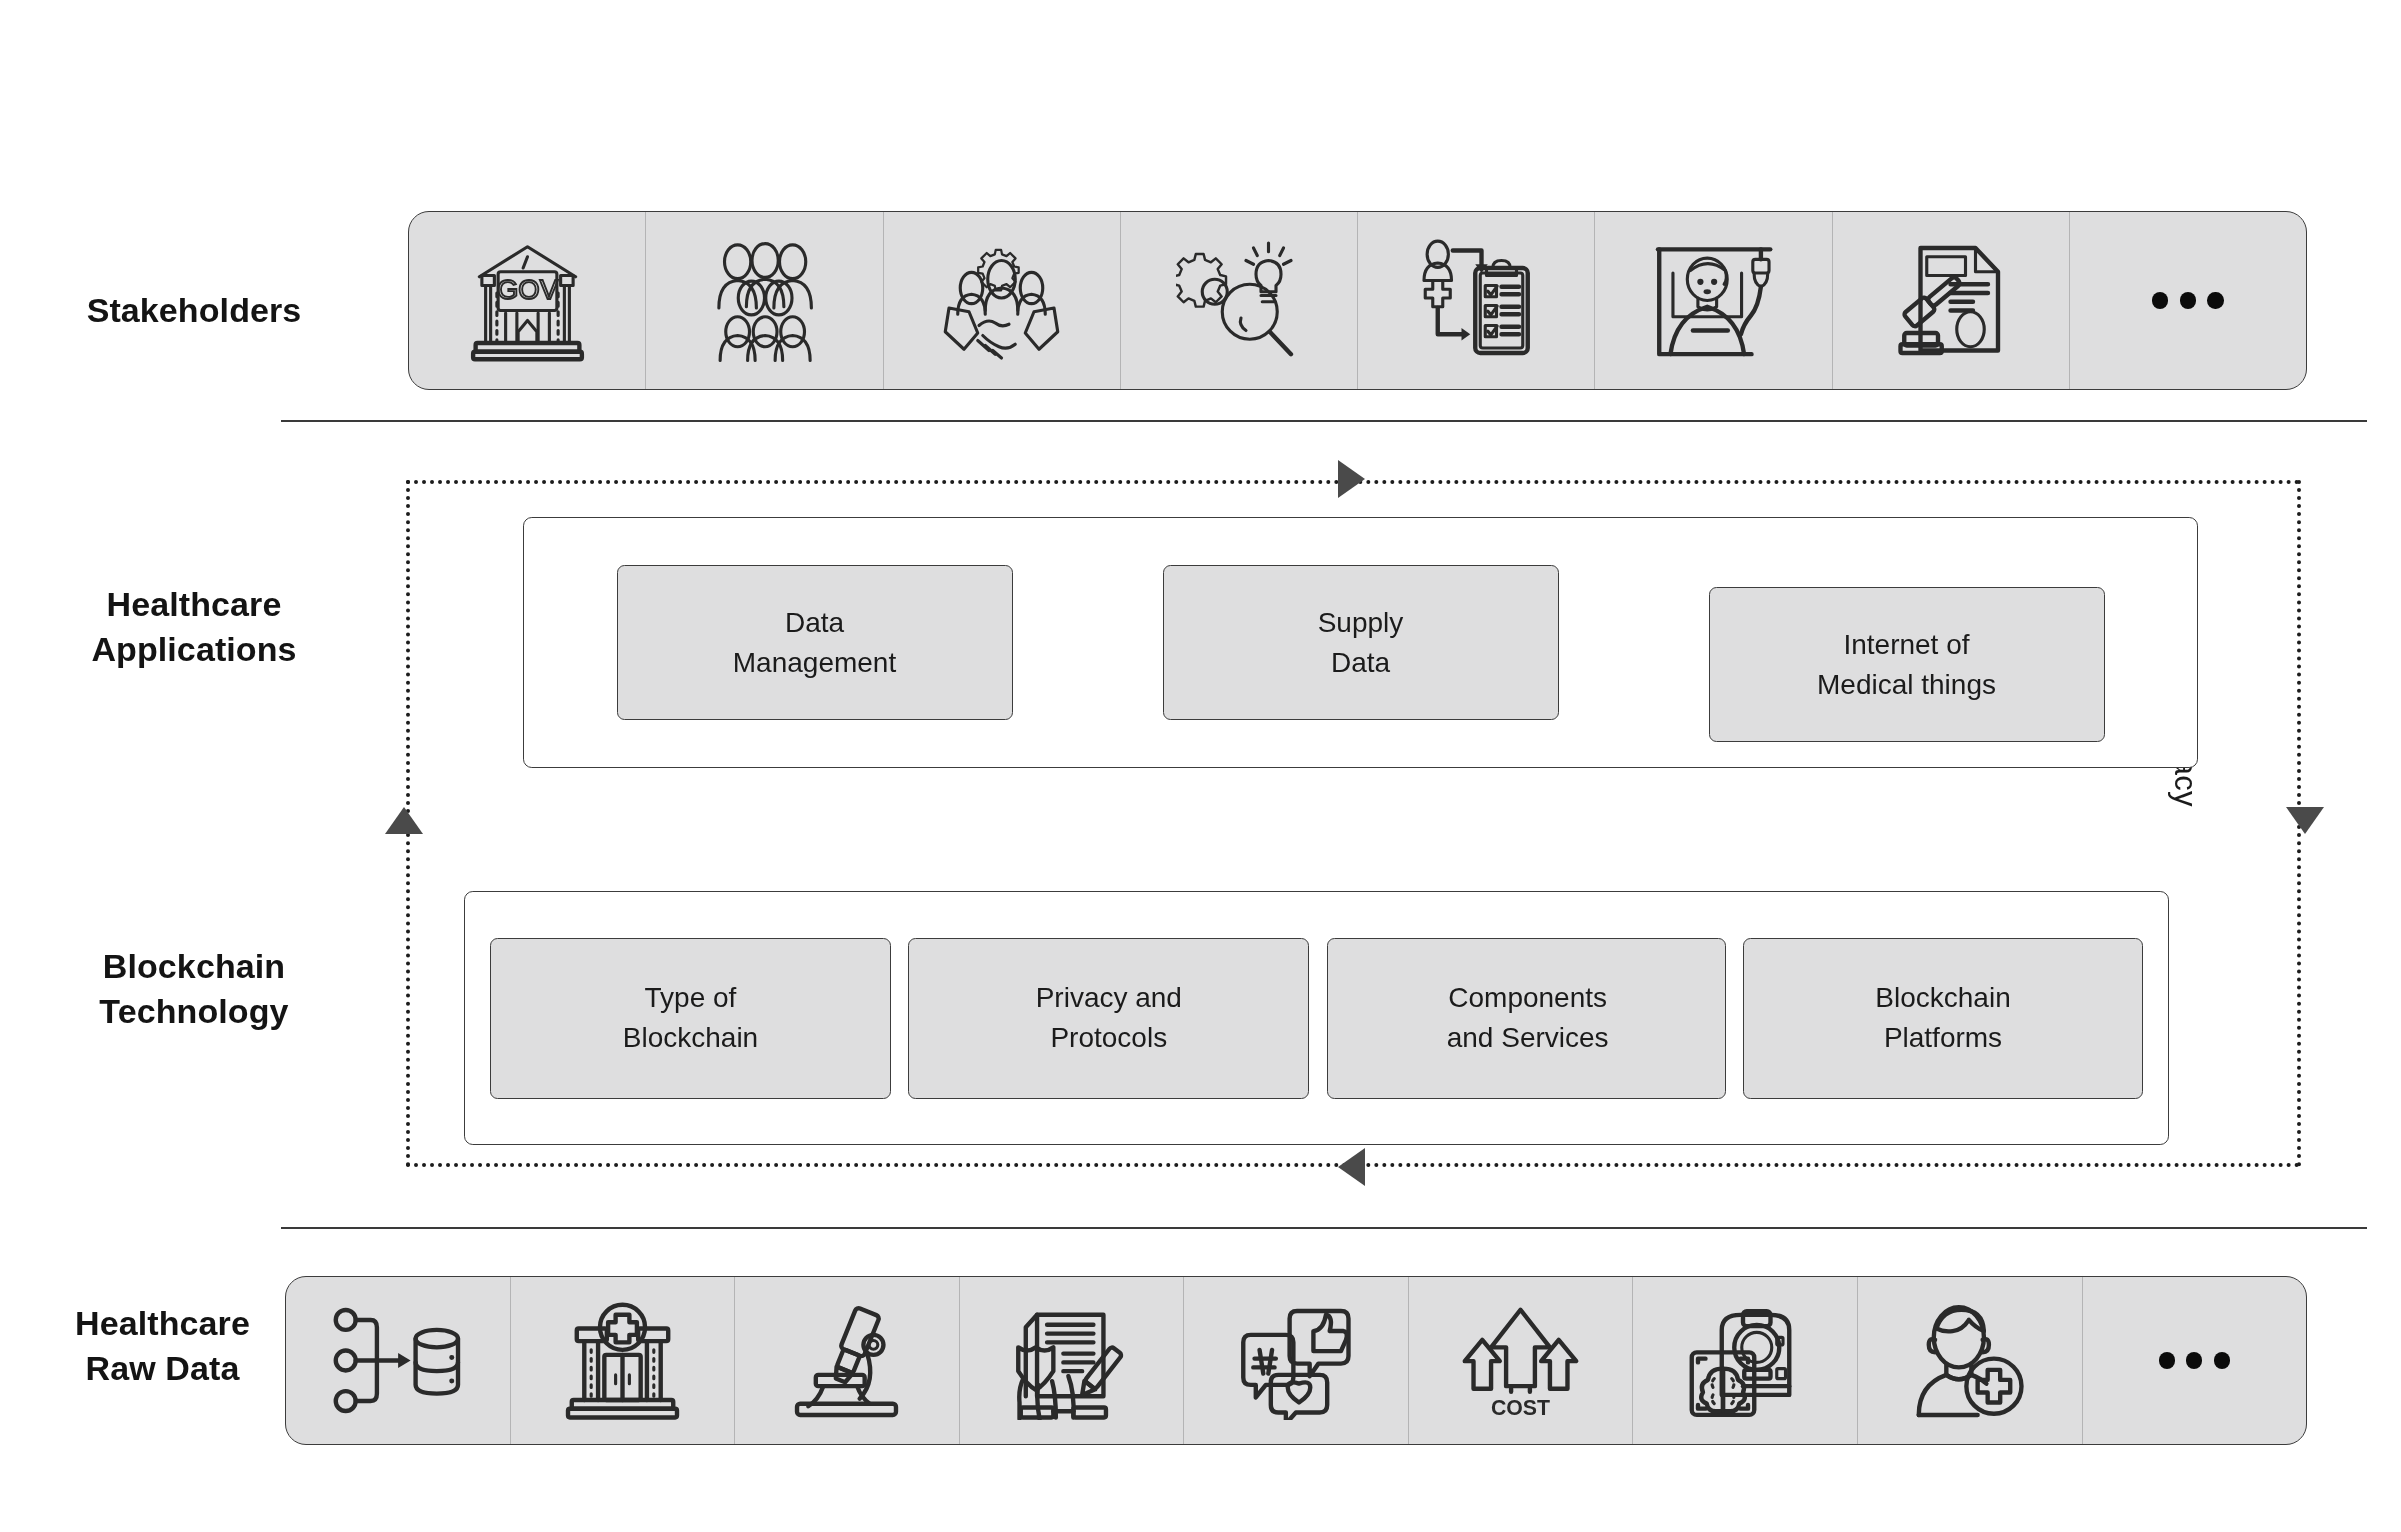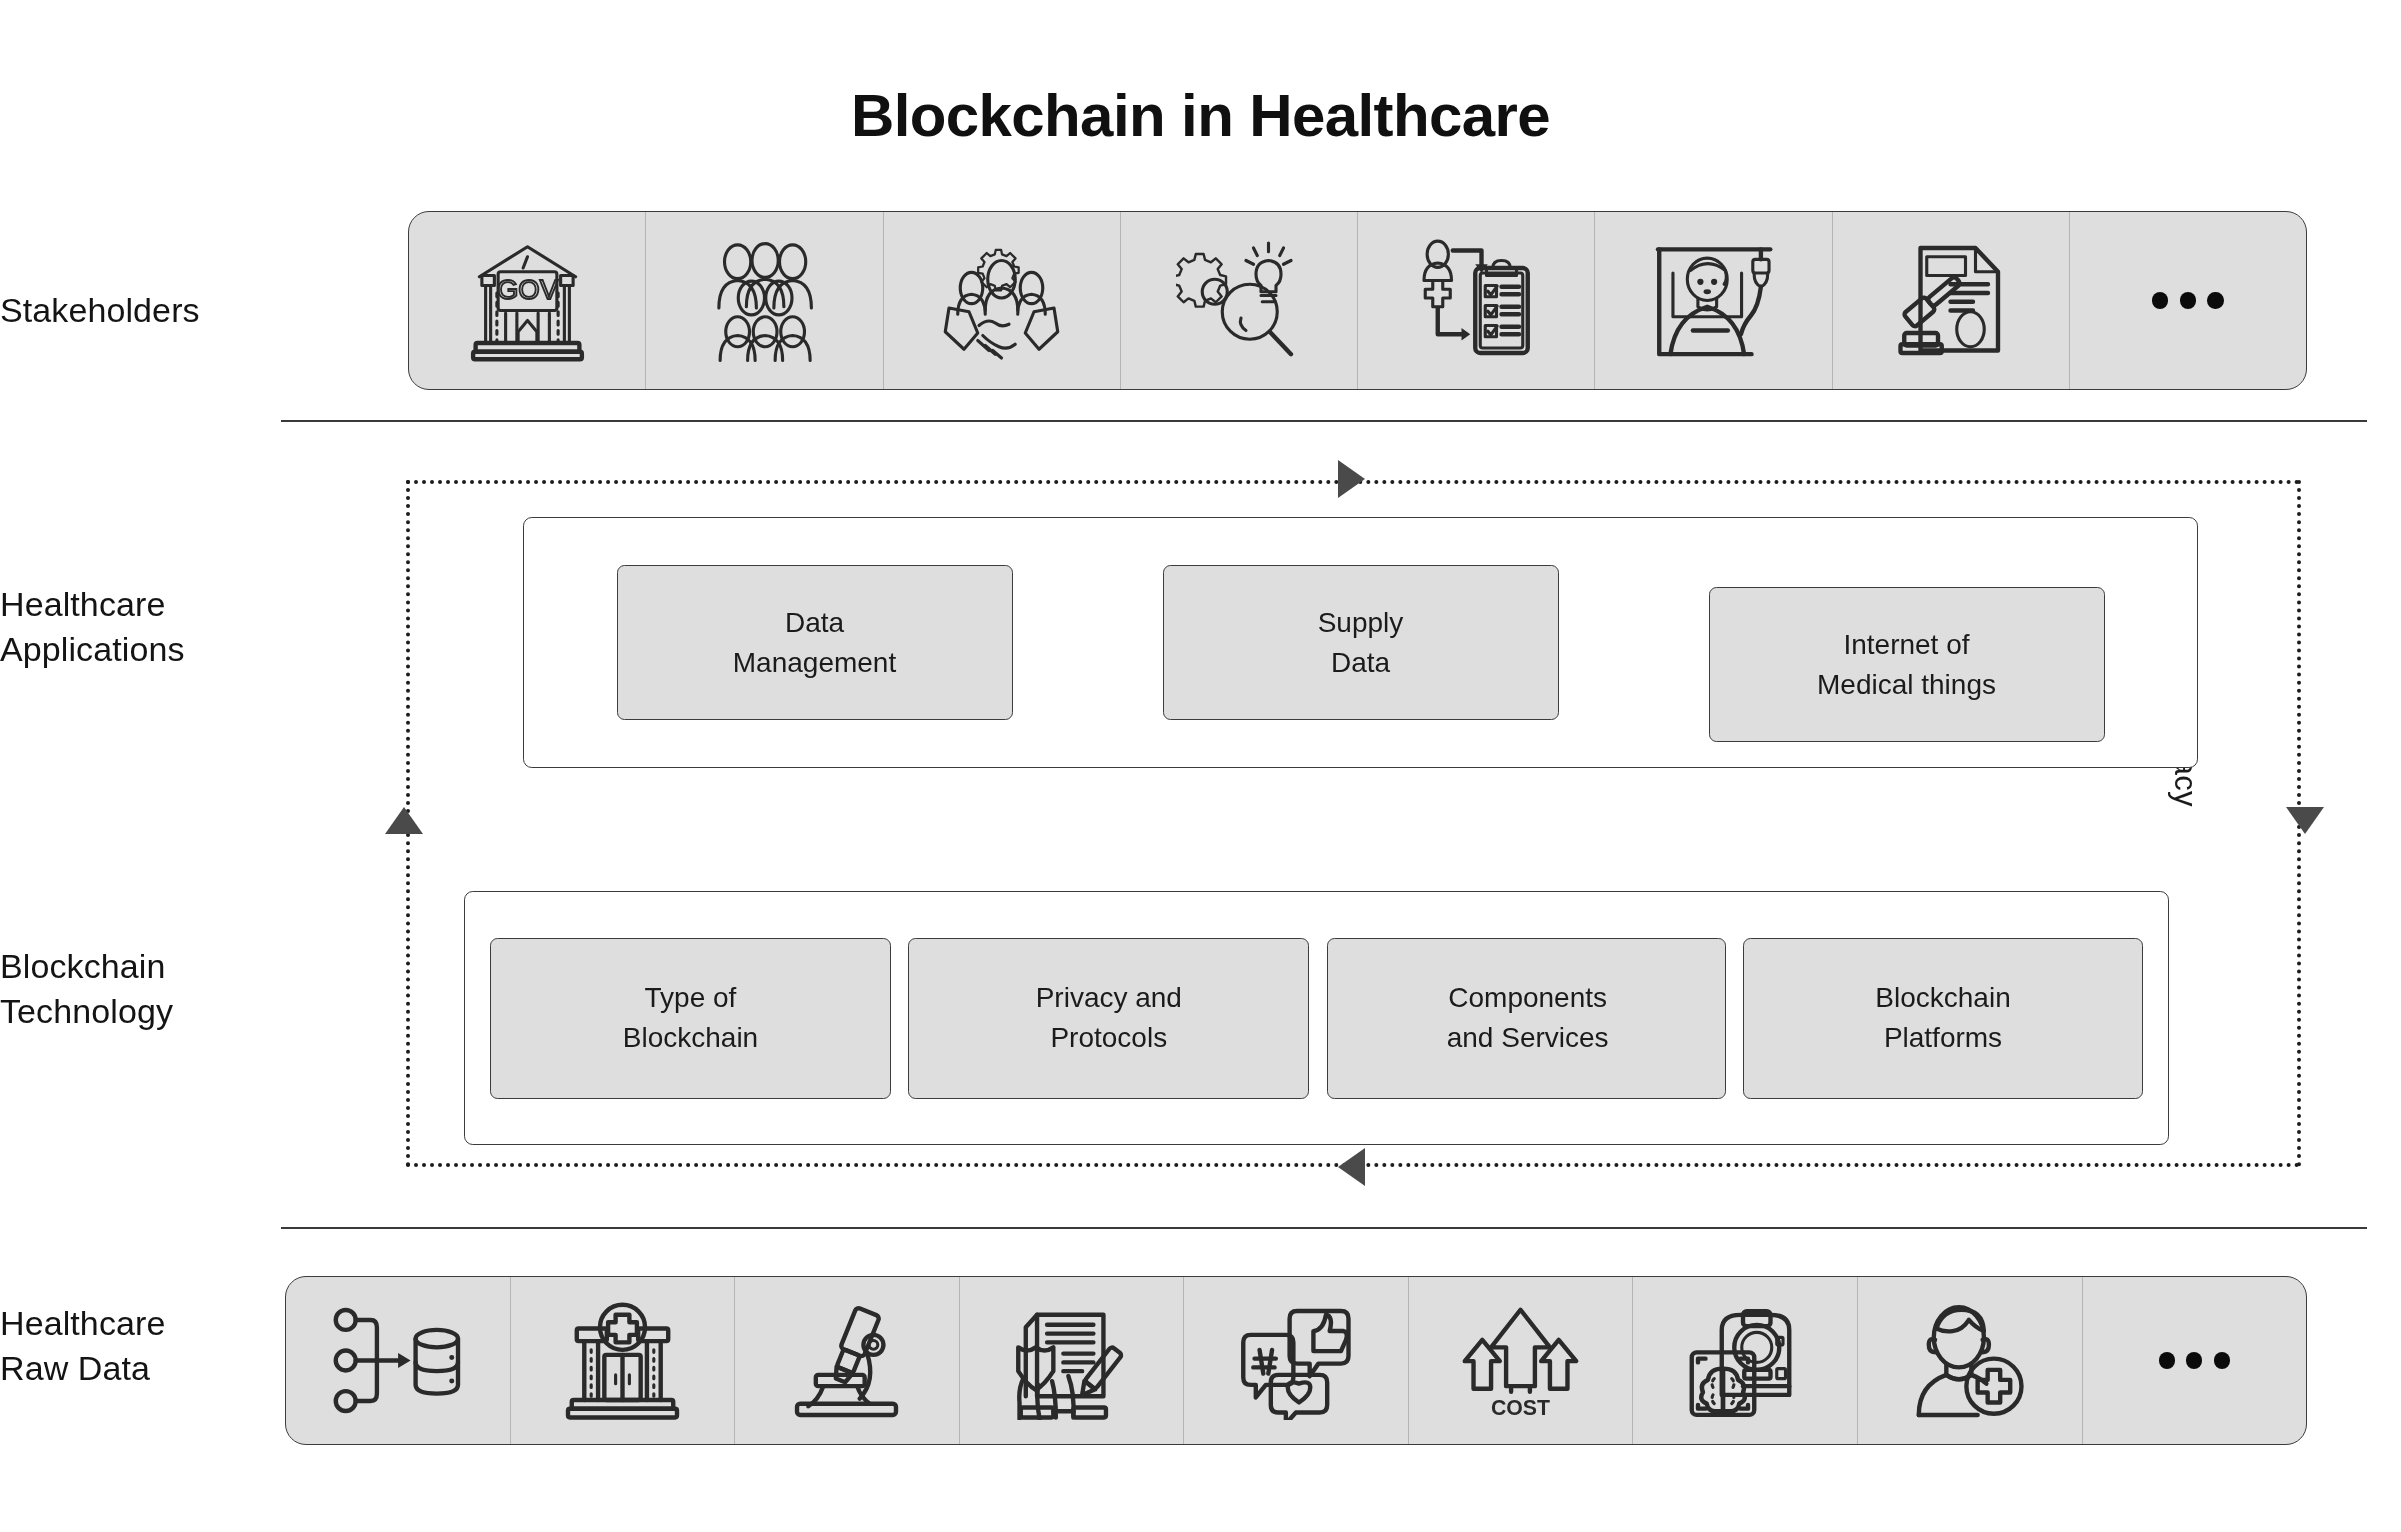--- a/index.html
+++ b/index.html
@@ -11,21 +11,21 @@
   .canvas{position:absolute;inset:0;background:#ffffff;}
 
   
   .title{
     position:absolute;left:0;top:81px;width:2401px;text-align:center;
     font-size:60px;font-weight:bold;letter-spacing:-0.6px;color:#101010;
   }
 
   
   .rowlabel{
-    position:absolute;text-align:left;font-weight:normal;color:#141414;
+    position:absolute;text-align:center;font-weight:bold;color:#141414;
     font-size:34px;line-height:1.32;letter-spacing:0.1px;
   }
   #label-stakeholders{left:0px;top:288px;width:388px;}
   #label-apps{left:0px;top:582px;width:388px;}
   #label-tech{left:0px;top:944px;width:388px;}
   #label-rawdata{left:0px;top:1301px;width:325px;}
 
   
   .hrule{position:absolute;height:1.9px;background:#3a3a3a;}
   #rule-top{left:281px;top:420px;width:2086px;}
@@ -97,21 +97,20 @@
   .ln2{fill:none;stroke:#2a2a2a;stroke-width:7;stroke-linecap:round;stroke-linejoin:round;}
   .fl{fill:#2a2a2a;}
   .costtxt{font-family:"Liberation Sans",sans-serif;font-size:34px;font-weight:bold;fill:#2a2a2a;}
   .govtxt{font-family:"Liberation Sans",sans-serif;font-size:44px;fill:none;stroke:#2a2a2a;stroke-width:3;}
 </style>
 </head>
 <body>
 
 <div class="canvas">
 
-  <div class="title">Blockchain in Healthcare</div>
 
   <div class="rowlabel" id="label-stakeholders">Stakeholders</div>
 
   <div class="iconstrip" id="strip-stakeholders">
 
     <div class="iconcell">
       <svg width="119" height="125" viewBox="0 0 190 200">
         <path class="ln" d="M18 62 L95 14 L172 62"></path>
         <path class="ln" d="M95 30 L88 48"></path>
         <rect class="ln" x="48" y="54" width="94" height="62" rx="4"></rect>

